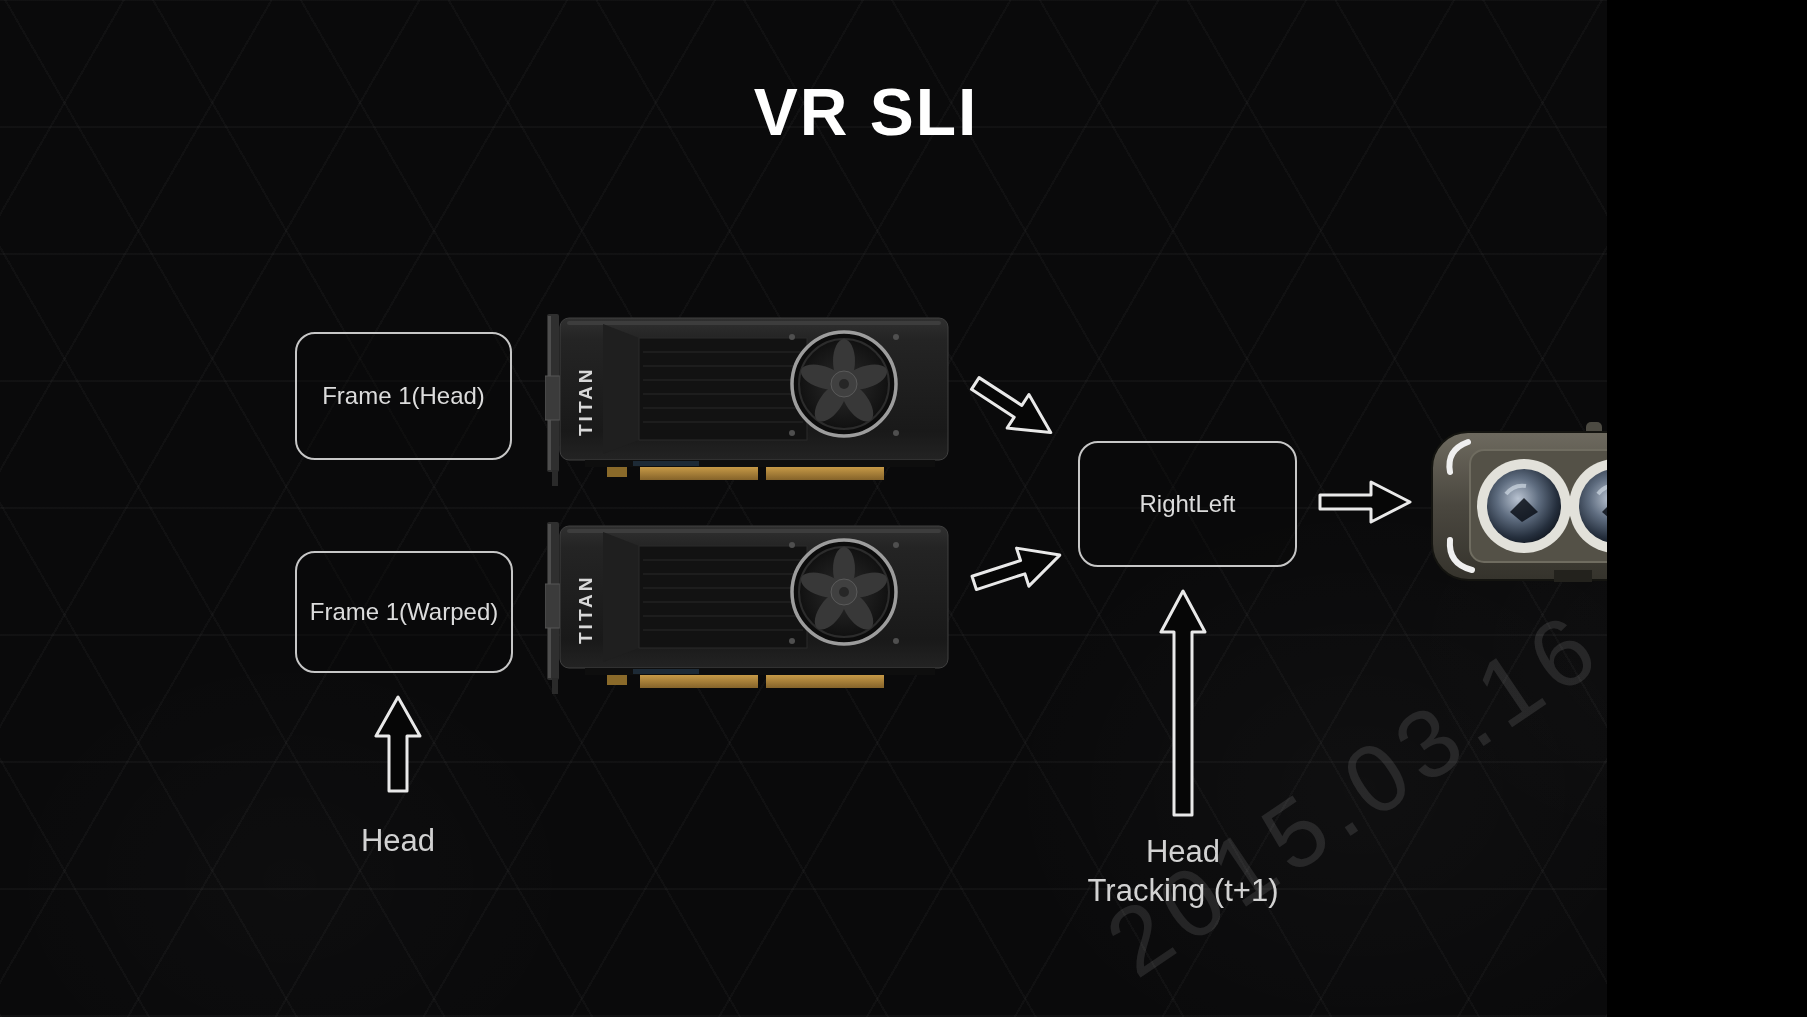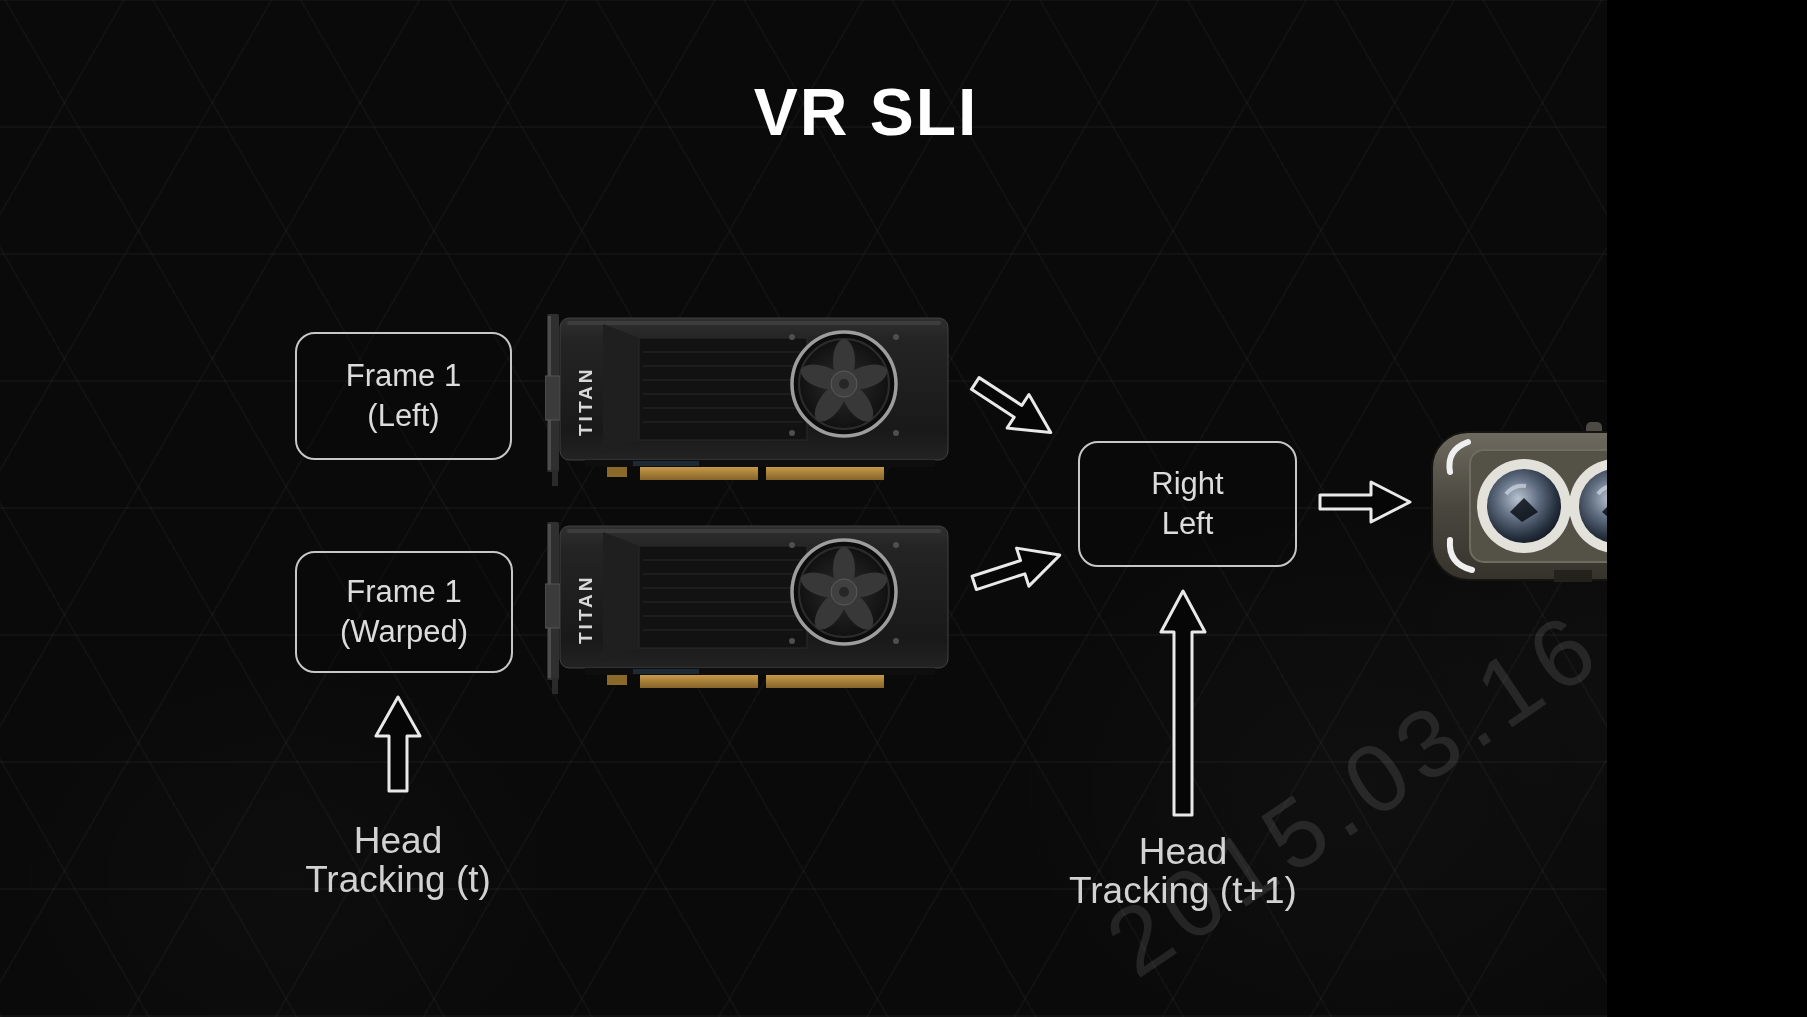--- a/index.html
+++ b/index.html
@@ -21,28 +21,28 @@
     font-size:66px;font-weight:900;letter-spacing:2px;color:#ffffff;
     white-space:nowrap;
   }
   .subtitle{
     left:866px;top:158px;transform:translateX(-50%);
     font-size:29px;font-weight:400;letter-spacing:2.5px;color:#bdb198;
     white-space:nowrap;
   }
   .dbox{
     border:2px solid #c7c7c7;border-radius:20px;background:rgba(8,8,8,0.35);
-    display:flex;flex-direction:column;align-items:center;justify-content:center;
-    color:#dcdcdc;font-size:31px;line-height:40px;text-align:center;
+    display:flex;flex-direction:row;align-items:center;justify-content:center;
+    color:#dcdcdc;font-size:24px;line-height:40px;text-align:center;
   }
   .box-frame-left{left:295px;top:332px;width:213px;height:124px;}
   .box-frame-right{left:295px;top:551px;width:214px;height:118px;}
   .box-warped{left:1078px;top:441px;width:215px;height:122px;}
   .hlabel{
-    color:#d2d2d2;font-size:37px;line-height:39px;text-align:center;white-space:nowrap;
+    color:#d2d2d2;font-size:31px;line-height:39px;text-align:center;white-space:nowrap;
   }
   .label-t{left:248px;top:821px;width:300px;}
   .label-t1{left:1033px;top:832px;width:300px;}
   .watermark{
     left:1118px;top:898px;
     font-size:96px;letter-spacing:9px;white-space:nowrap;
     color:rgba(255,255,255,0.105);
     transform:rotate(-34deg);transform-origin:left center;
     pointer-events:none;
   }
@@ -89,21 +89,21 @@
         <stop offset="0.8" stop-color="#141414"></stop>
         <stop offset="1" stop-color="#0d0d0d"></stop>
       </radialGradient>
     </defs>
   </svg>
 
   <div class="abs title">VR SLI</div>
 
   <div class="abs dbox box-frame-left">
     <span>Frame 1</span>
-    <span>(Left)</span>
+    <span>(Head)</span>
   </div>
   <div class="abs dbox box-frame-right">
     <span>Frame 1</span>
     <span>(Warped)</span>
   </div>
 
   <div class="abs dbox box-warped">
     <span>Right</span>
     <span>Left</span>
   </div>
@@ -264,21 +264,20 @@
   </div>
 
   <div class="abs arrow-up-tall">
     <svg width="52" height="230" viewBox="0 0 52 230">
       <polygon points="26,3 4,44 17,44 17,227 35,227 35,44 48,44" fill="#060606" stroke="#e9e9e9" stroke-width="3" stroke-linejoin="round"></polygon>
     </svg>
   </div>
 
   <div class="abs hlabel label-t">
     <div>Head</div>
-    <div>Tracking (t)</div>
   </div>
   <div class="abs hlabel label-t1">
     <div>Head</div>
     <div>Tracking (t+1)</div>
   </div>
 
   <div class="abs watermark">2015.03.16 11.1</div>
 
 </div>
 

